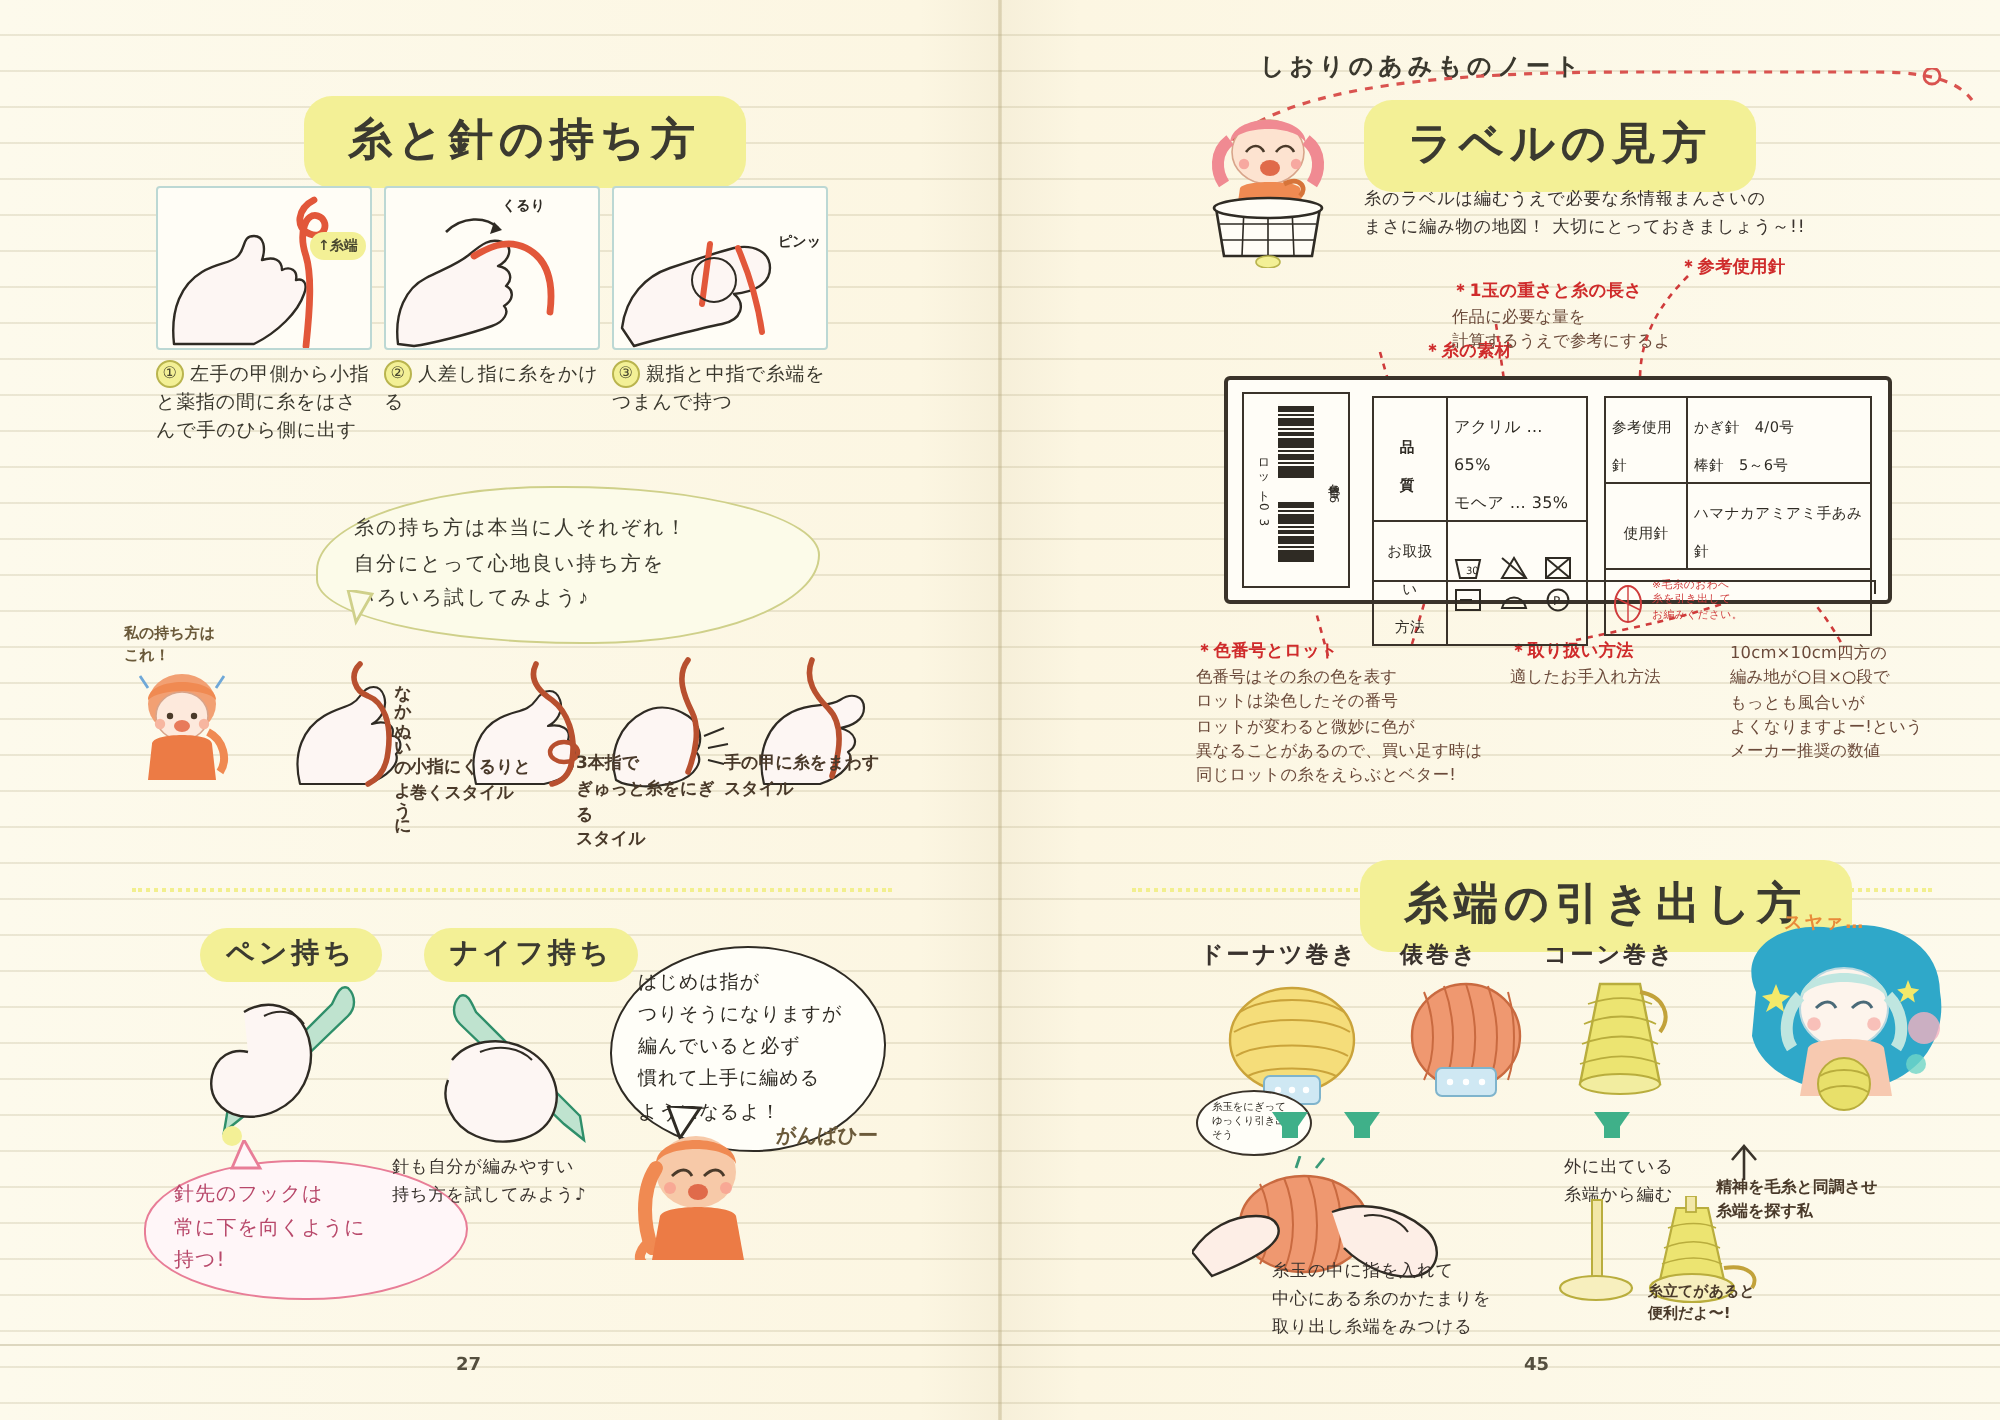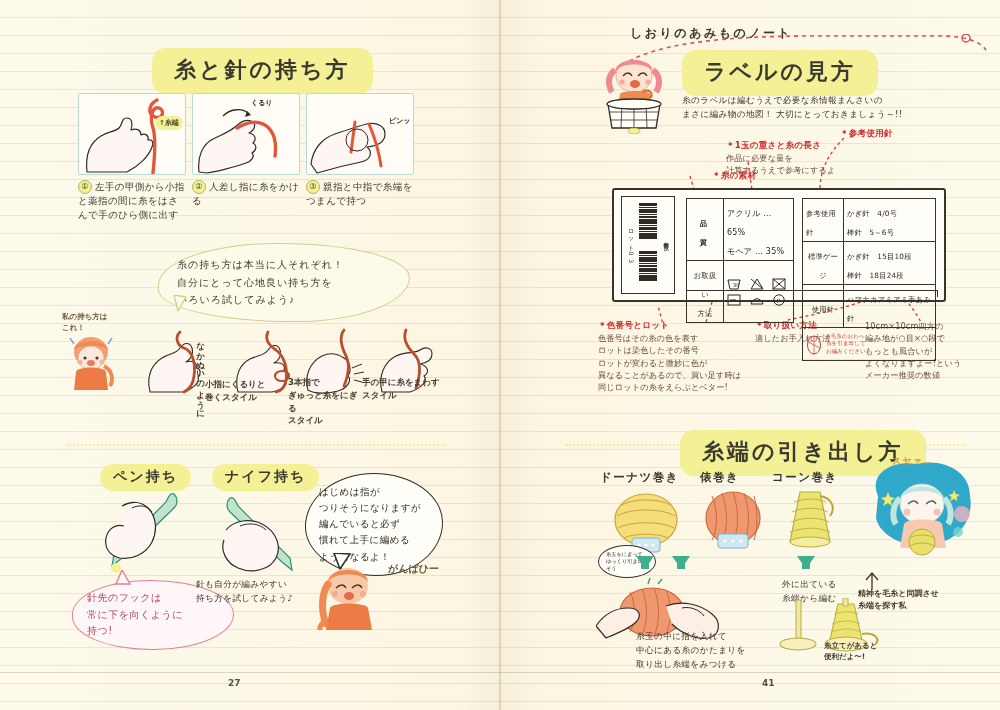--- a/index.html
+++ b/index.html
@@ -409,25 +409,20 @@
     </table>
 
   <table class="lt abs" style="left:188px;top:8px;width:134px;">
     <tbody>
         <tr>
       <td style="width:34px;"><span class="lbl-t">参考使用針</span></td>
       <td style="height:22px;"><span class="lbl-t" style="white-space:pre-line;">かぎ針　4/0号
 棒針　5～6号</span></td>
     </tr>
     <tr>
-      <td style="text-align:center;"><span class="lbl-t">標準ゲージ</span></td>
-      <td style="height:22px;"><span class="lbl-t" style="white-space:pre-line;">かぎ針　15目10段
-棒針　18目24段</span></td>
-    </tr>
-    <tr>
       <td style="text-align:center;"><span class="lbl-t">使用針</span></td>
       <td style="height:12px;"><span class="lbl-t">ハマナカアミアミ手あみ針</span></td>
     </tr>
     <tr>
       <td colspan="2" style="height:28px;">
         <div style="display:flex;align-items:center;gap:4px;">
           <svg width="16" height="22">
             <ellipse cx="8" cy="12" rx="6.5" ry="9" fill="none" stroke="#cf3b3b" stroke-width="1"></ellipse>
             <path d="M8,3 L8,21 M2,9 C6,11 10,13 14,15" stroke="#cf3b3b" stroke-width=".7"></path>
           </svg>
@@ -532,13 +527,13 @@
 </svg>
 <div class="abs" style="left:892px;top:455px;font-size:9px;font-weight:bold;color:#e88a3a;letter-spacing:1px;">スヤァ…</div>
 <svg class="abs" style="left:862px;top:570px;" width="20" height="22">
   <path d="M10,20 L10,4 M4,10 L10,3 L16,10" stroke="#3a332a" stroke-width="1.3" fill="none"></path>
 </svg>
 <div class="abs tinycap" style="left:858px;top:588px;width:132px;white-space:pre-line;font-size:8px;">精神を毛糸と同調させ
 糸端を探す私</div>
 
 <div class="pagebar" style="top:672px;"></div>
 <div class="abs pagenum" style="left:228px;top:678px;">27</div>
-<div class="abs pagenum" style="left:762px;top:678px;">41</div>
+<div class="abs pagenum" style="left:762px;top:678px;">45</div>
 
 </body></html>

